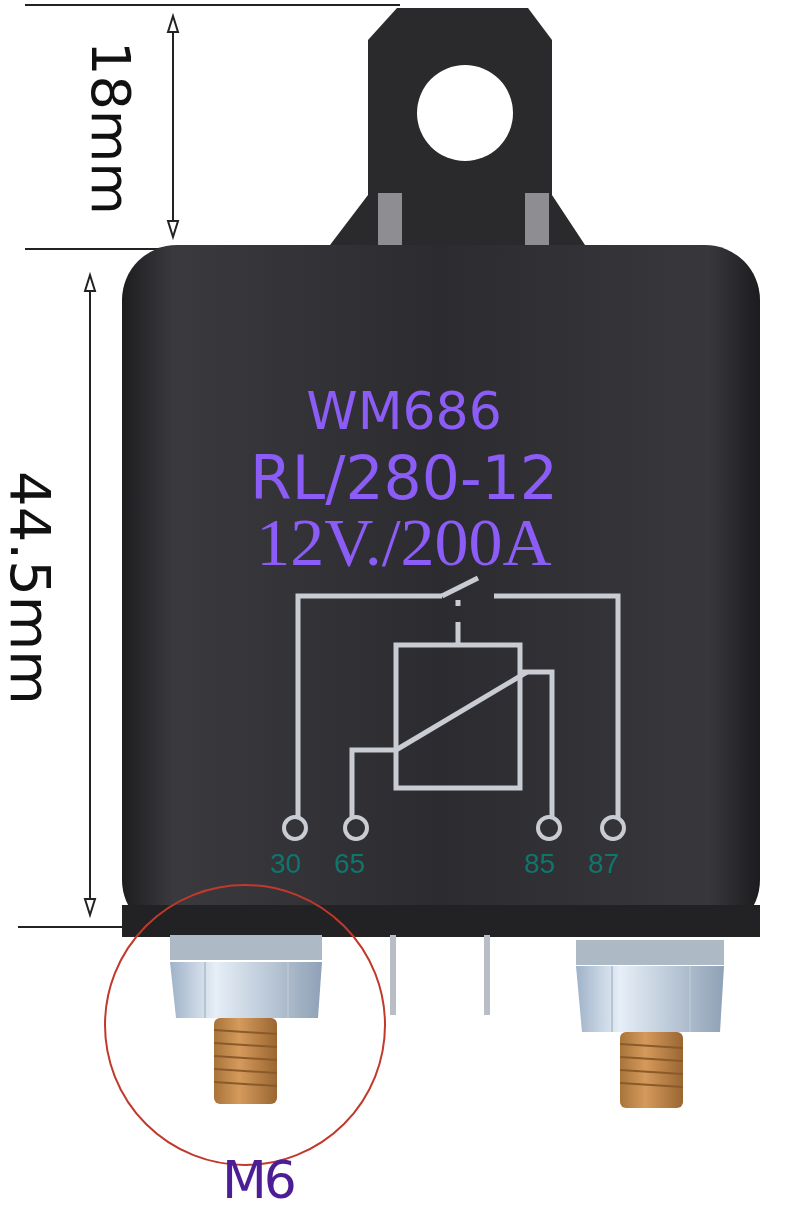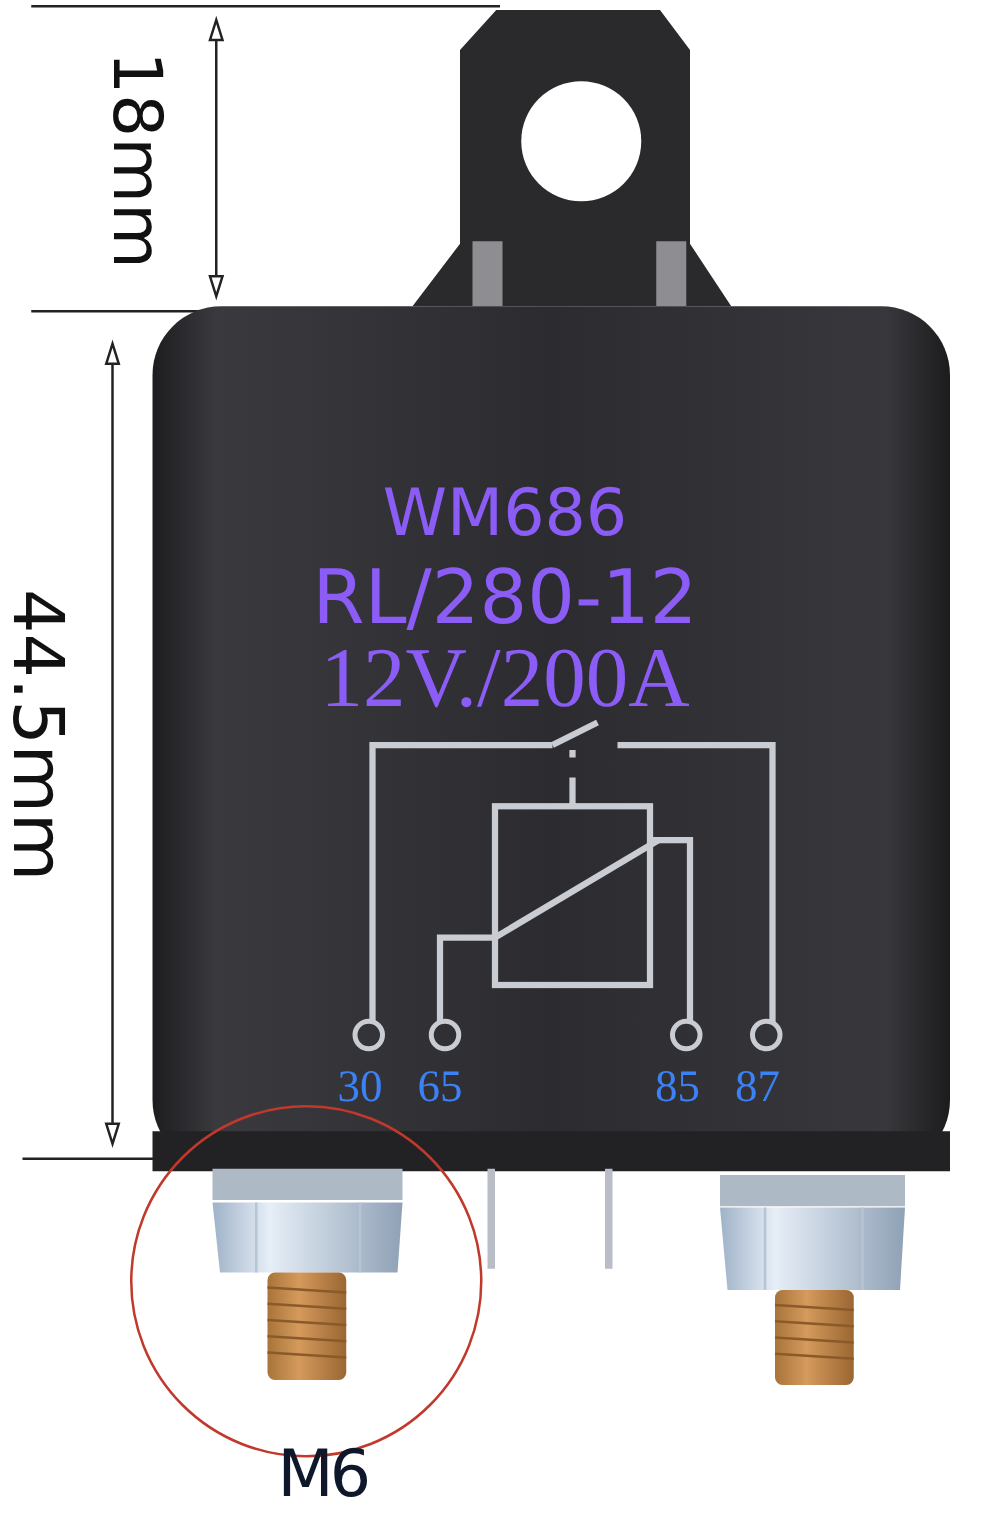--- a/index.html
+++ b/index.html
@@ -1,23 +1,23 @@
 <!DOCTYPE html>
 <html><head>
   <meta charset="utf-8">
   <style>
     html, body { margin:0; padding:0; background:#ffffff; }
     body { width:800px; height:1220px; position:relative; overflow:hidden; font-family:"Liberation Sans", sans-serif; }
     .abs { position:absolute; }
     .dim-text { position:absolute; color:#111; font-family:"DejaVu Sans", sans-serif; white-space:nowrap; transform-origin:center center; }
     .dim-18 { left:110px; top:128px; font-size:54px; transform:translate(-50%,-50%) rotate(90deg); }
     .dim-445 { left:30px; top:588px; font-size:56px; transform:translate(-50%,-50%) rotate(90deg); }
-    .m6 { left:222px; top:1150px; font-size:52px; letter-spacing:-3px; color:#0f172a; }
+    .m6 { left:222px; top:1150px; font-size:52px; letter-spacing:-3px; color:#4c1d95; }
     .label-text { position:absolute; left:4px; width:800px; text-align:center; color:#8b5cf6; font-family:"DejaVu Sans", sans-serif; font-size:48px; line-height:1; }
-    .pin-label { position:absolute; color:#3b82f6; font-family:Liberation Serif, serif; font-size:36px; }
+    .pin-label { position:absolute; color:#0f766e; font-family:Liberation Sans, sans-serif; font-size:28px; }
   </style>
 </head>
 <body>
 
 <svg class="abs" style="left:0;top:0" width="800" height="1220" viewBox="0 0 800 1220">
   <defs>
     <linearGradient id="bodyGrad" x1="0" x2="1" y1="0" y2="0">
       <stop offset="0" stop-color="#1d1d20"></stop>
       <stop offset="0.08" stop-color="#3a3a3e"></stop>
       <stop offset="0.5" stop-color="#2c2c30"></stop>

